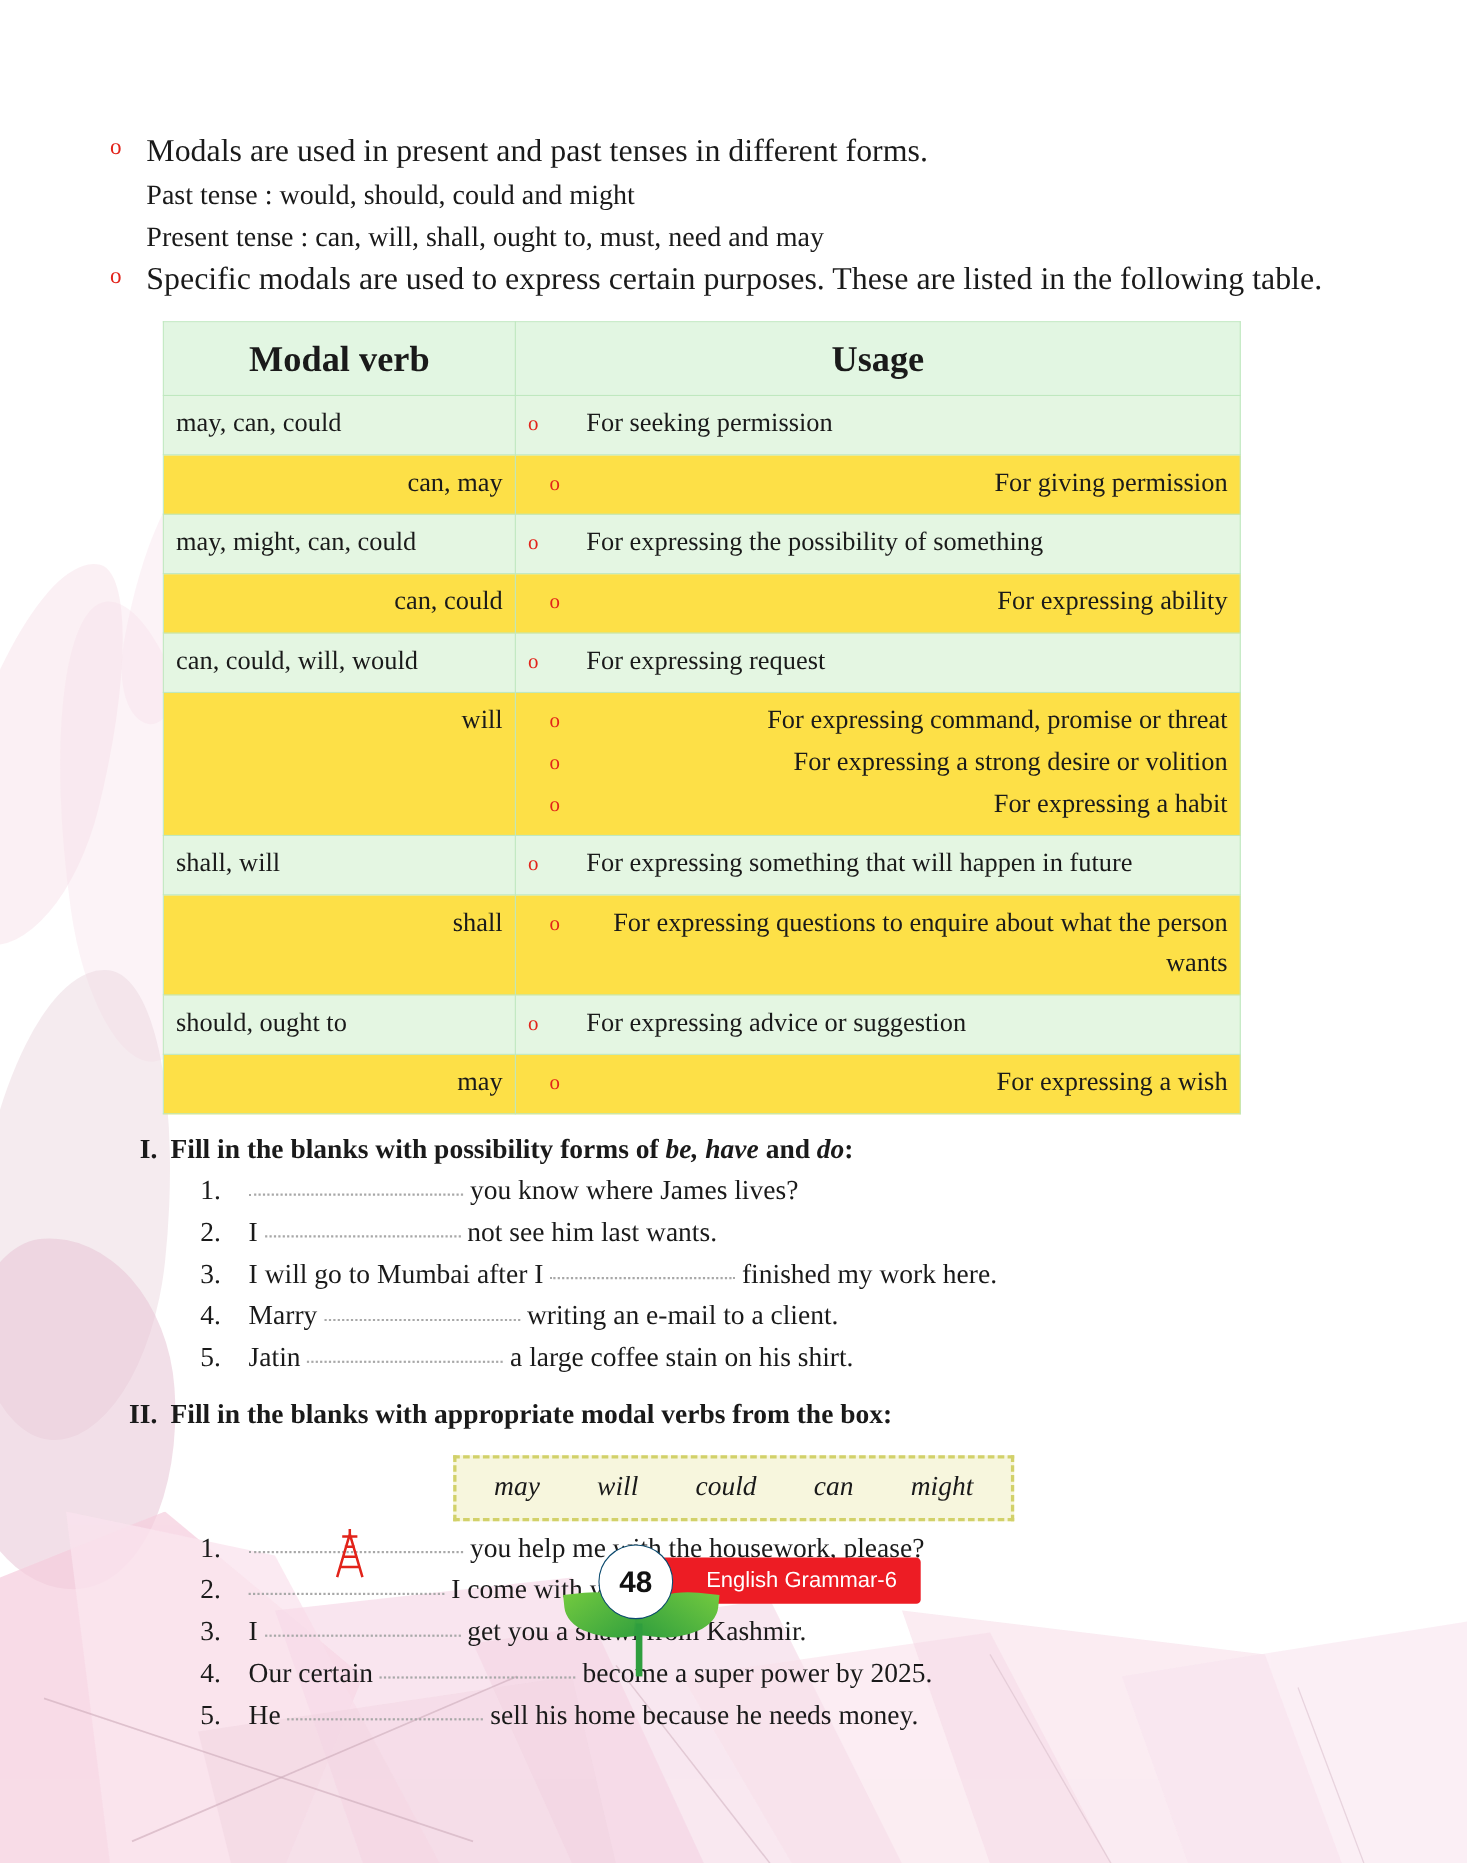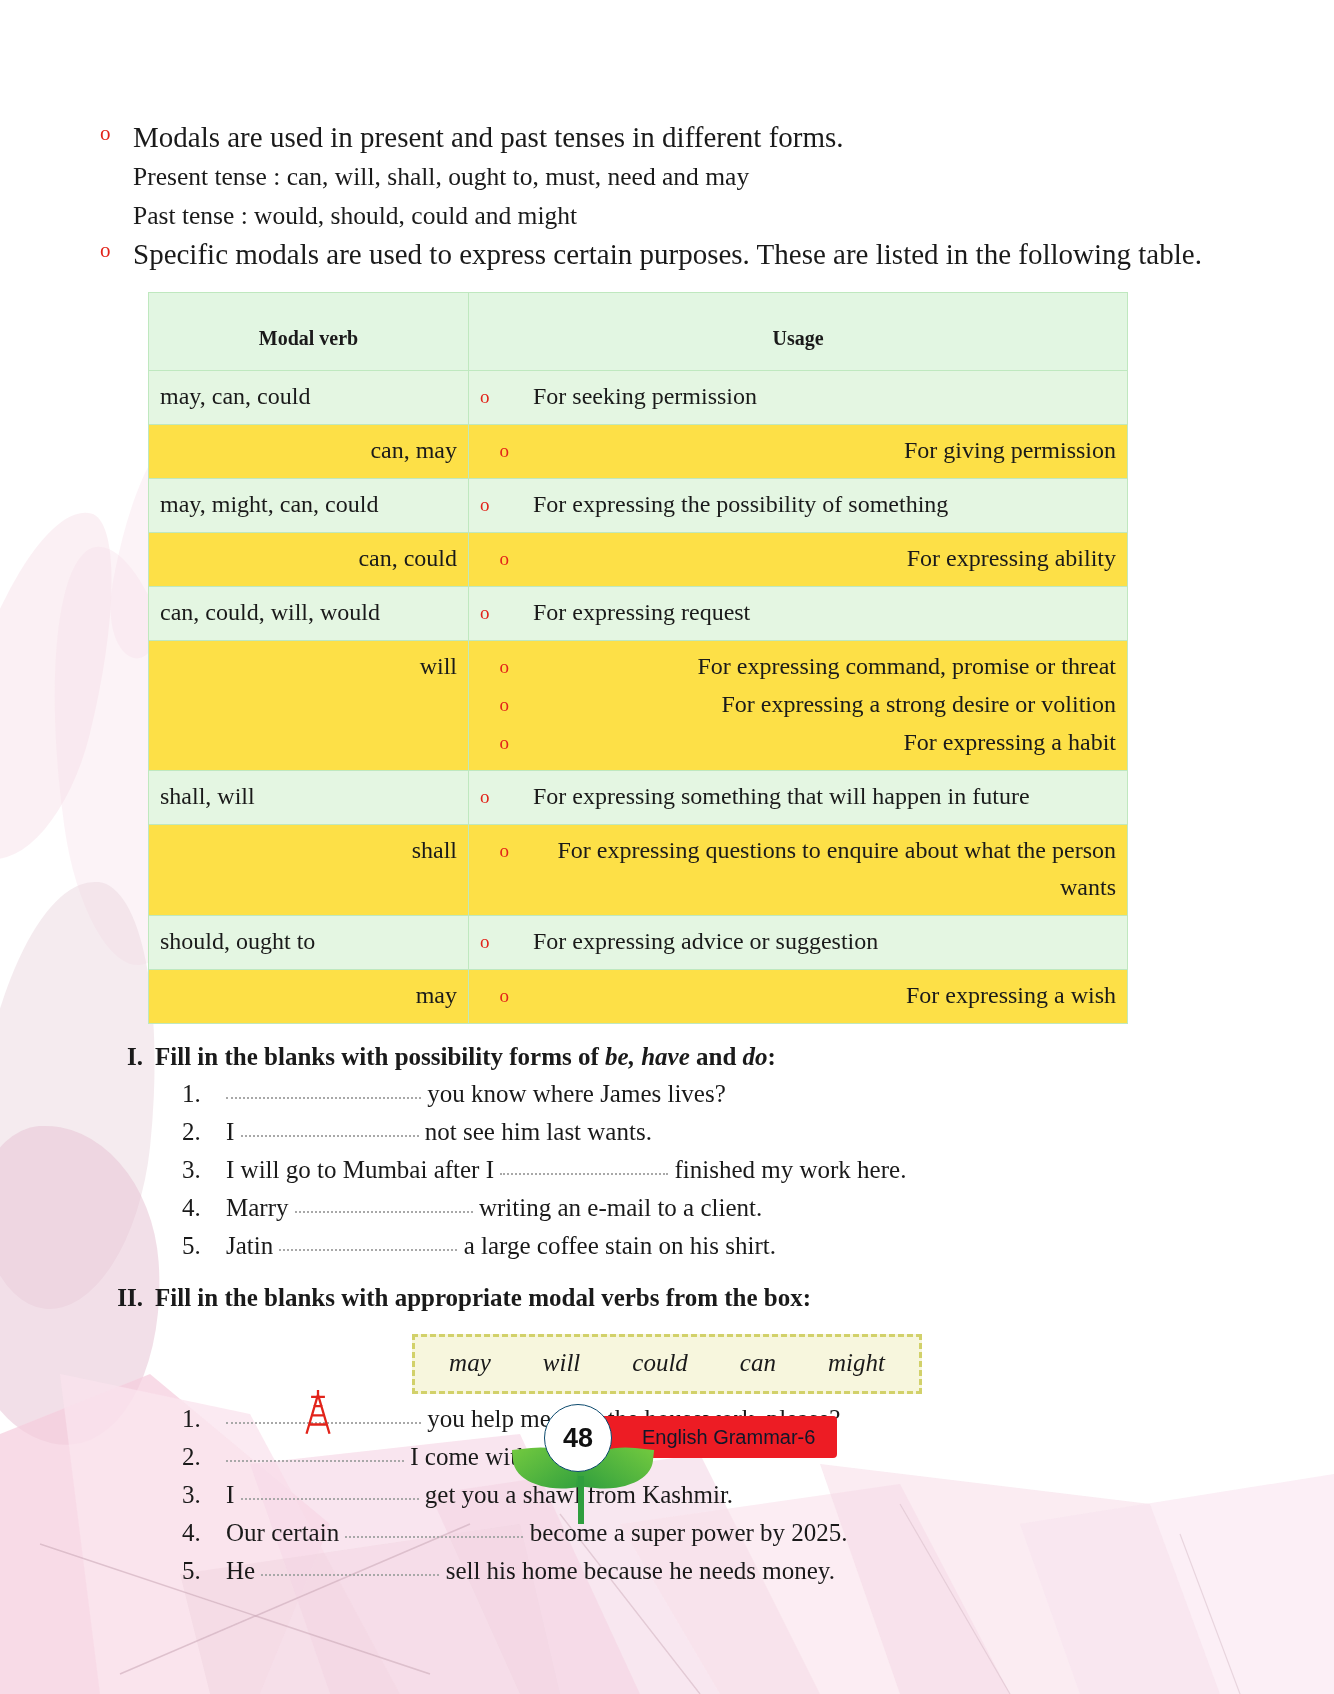--- a/index.html
+++ b/index.html
@@ -97,22 +97,22 @@
     border: 1px solid #bfe8bf;
     vertical-align: top;
     padding: 7px 11px 9px 11px;
     font-size: 24px;
     line-height: 37px;
   }
   table.modal-table thead th {
     background: #e2f6e2;
     text-align: center;
     font-weight: bold;
-    font-size: 20px;
-    padding: 27px 10px 13px 10px;
+    font-size: 33px;
+    padding: 16px 10px 13px 10px;
   }
   col.c1 { width: 320px; }
   col.c2 { width: auto; }
   tr.shade td { background: #e4f6e2; }
   tr.plain td { background: #fde047; text-align: right; }
 
   .usage-item {
     display: flex;
     align-items: flex-start;
   }
@@ -240,21 +240,21 @@
     font-weight: bold;
     font-size: 27px;
     color: #111;
     font-family: "Liberation Sans", sans-serif;
   }
   .banner {
     position: absolute;
     left: 128px; top: 14px;
     height: 42px;
     background: #ed1c24;
-    color: #0f172a;
+    color: #ffffff;
     display: flex;
     align-items: center;
     padding: 0 22px 0 44px;
     font-family: "Liberation Sans", sans-serif;
     font-size: 20px;
     border-radius: 0 4px 4px 0;
   }
   .tower {
     position: absolute;
     left: 295px; bottom: 258px;
@@ -297,22 +297,22 @@
   <div id="content">
 
     <div style="height:118px"></div>
 
     <div>
 
       <div class="bullet-row">
         <span class="bullet-mark">o</span>
         <span class="bullet-text">Modals are used in present and past tenses in different forms.</span>
       </div>
+      <div class="sub-line">Past tense : would, should, could and might</div>
       <div class="sub-line">Present tense : can, will, shall, ought to, must, need and may</div>
-      <div class="sub-line">Past tense : would, should, could and might</div>
 
       <div class="bullet-row">
         <span class="bullet-mark">o</span>
         <span class="bullet-text justify">Specific modals are used to express certain purposes. These are listed in the following table.</span>
       </div>
     </div>
 
     <table class="modal-table">
       <colgroup>
           <col class="c1">

